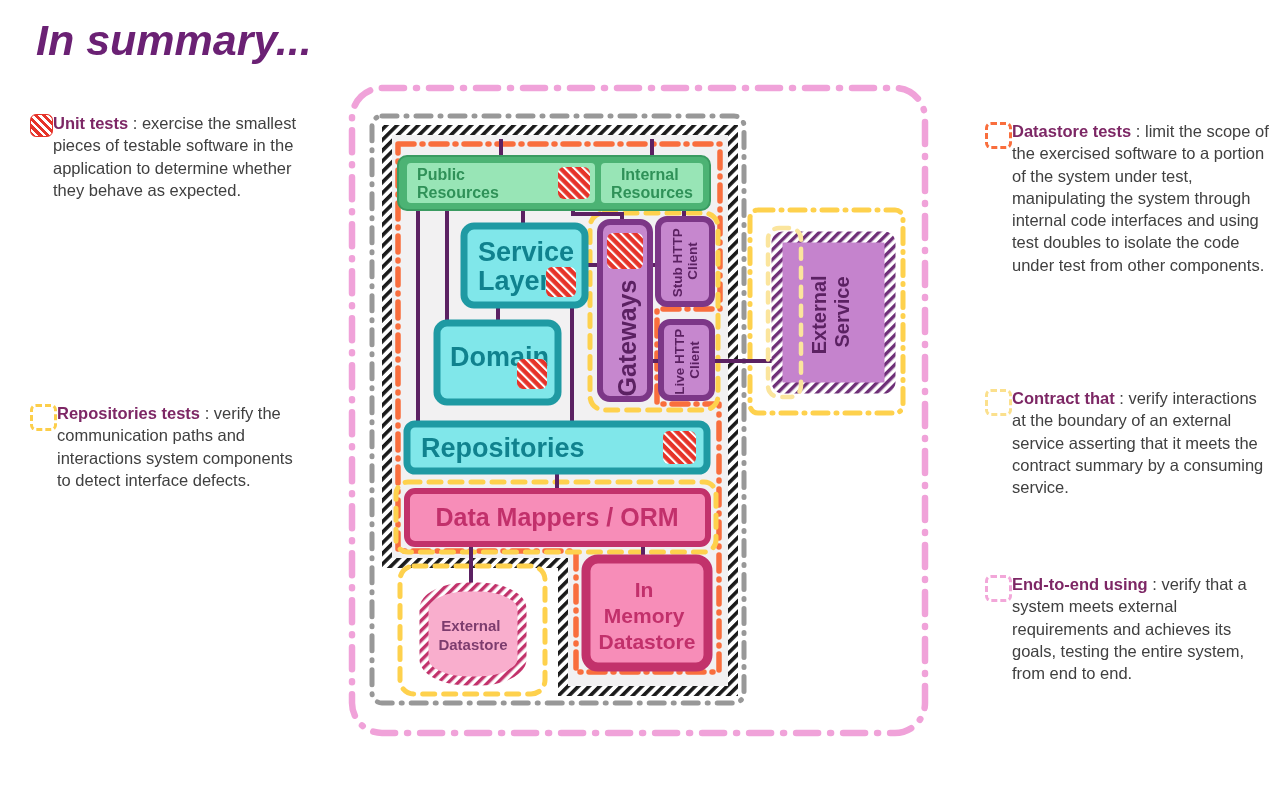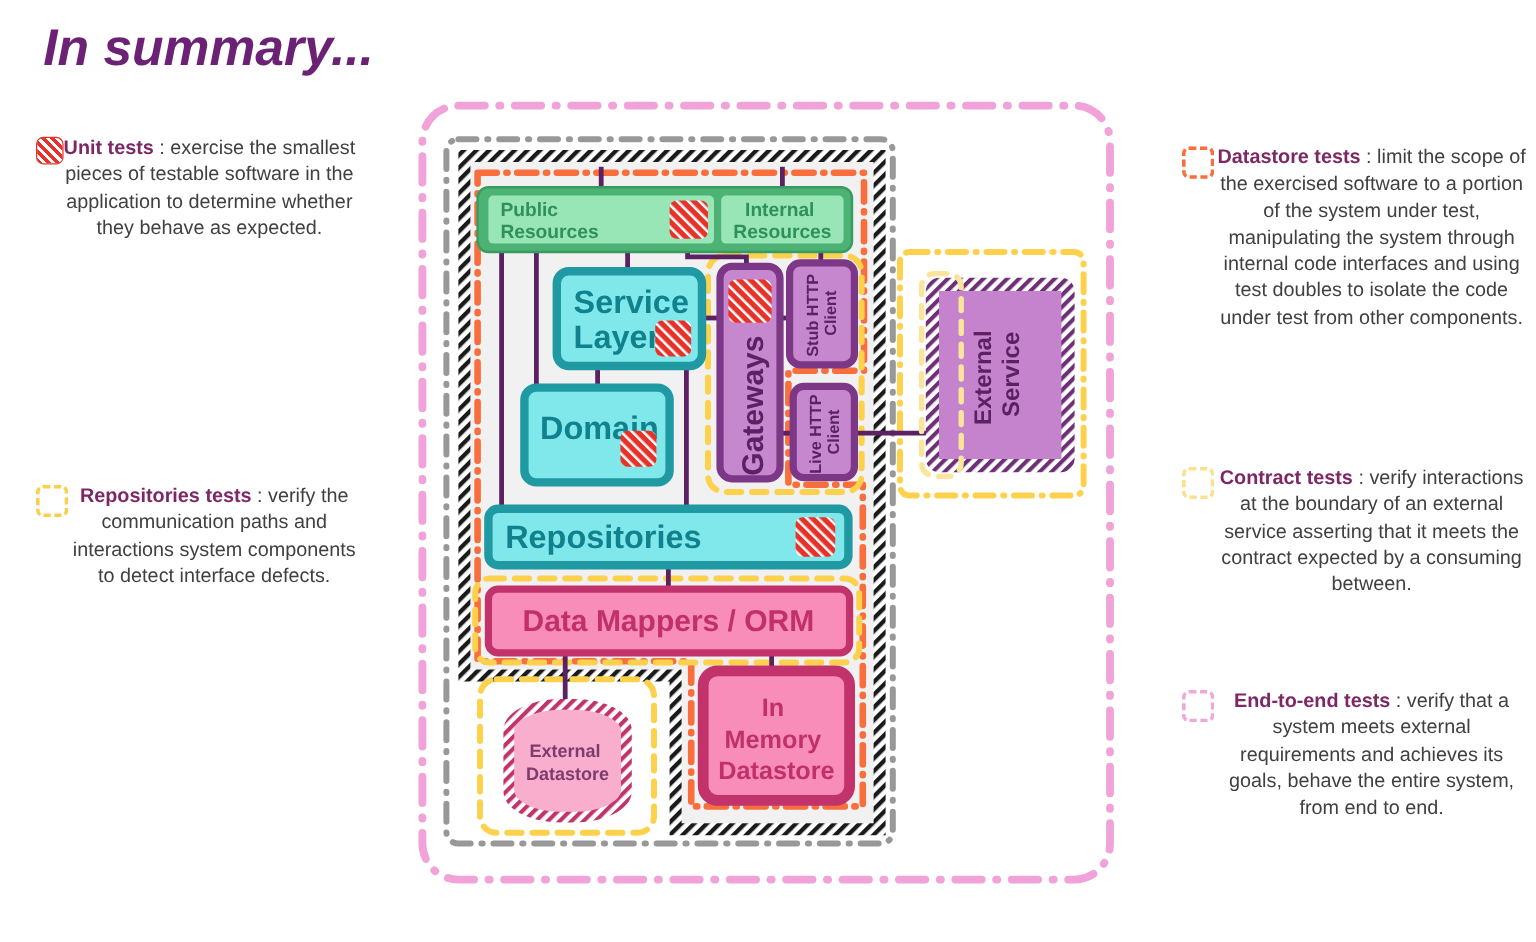--- a/index.html
+++ b/index.html
@@ -4,21 +4,21 @@
 <style>
   html,body{margin:0;padding:0;}
   body{
     width:1280px;height:785px;position:relative;overflow:hidden;
     background:#ffffff;font-family:"Liberation Sans","DejaVu Sans",sans-serif;
   }
   .page-title{
     position:absolute;left:36px;top:16px;margin:0;
     font-size:43px;font-style:italic;font-weight:700;color:#6b2174;letter-spacing:0px;
   }
-  .note{position:absolute;display:flex;align-items:flex-start;text-align:center;}
+  .note{position:absolute;display:flex;align-items:flex-start;}
   .note .icon{flex:0 0 auto;width:21px;height:21px;border-radius:6px;margin-top:2px;}
   .note .txt{font-size:16.5px;line-height:1.35;color:#404040;}
   .note .txt b{font-weight:700;color:#7d2765;}
   .note-left .txt{width:243px;margin-left:23px;}
   .note-right .txt{width:262px;margin-left:13px;}
   .icon-unit{
     background:repeating-linear-gradient(45deg,#e63329 0px,#e63329 3px,#ffffff 3px,#ffffff 5.5px);
     border:1px solid #e63329;
   }
   .icon-dash-yellow{border:3px dashed #fcce4a;background:#fff;}
@@ -48,26 +48,26 @@
   <p class="txt" style="margin:0;"><b>Repositories tests</b><span> : verify the communication paths and interactions system components to detect interface defects.</span></p>
 </div>
 
 <div class="note note-right" style="left:985px;top:120px;">
   <span class="icon icon-dash-orange"></span>
   <p class="txt" style="margin:0;"><b>Datastore tests</b><span> : limit the scope of the exercised software to a portion of the system under test, manipulating the system through internal code interfaces and using test doubles to isolate the code under test from other components.</span></p>
 </div>
 
 <div class="note note-right" style="left:985px;top:387px;">
   <span class="icon icon-dash-paleyellow"></span>
-  <p class="txt" style="margin:0;"><b>Contract tests</b><span> : verify interactions at the boundary of an external service asserting that it meets the contract expected by a consuming between.</span></p>
+  <p class="txt" style="margin:0;"><b>Contract that</b><span> : verify interactions at the boundary of an external service asserting that it meets the contract summary by a consuming service.</span></p>
 </div>
 
 <div class="note note-right" style="left:985px;top:573px;">
   <span class="icon icon-dash-pink"></span>
-  <p class="txt" style="margin:0;"><b>End-to-end tests</b><span> : verify that a system meets external requirements and achieves its goals, behave the entire system, from end to end.</span></p>
+  <p class="txt" style="margin:0;"><b>End-to-end using</b><span> : verify that a system meets external requirements and achieves its goals, testing the entire system, from end to end.</span></p>
 </div>
 
 <svg class="diagram" width="1280" height="785" viewBox="0 0 1280 785">
   <defs>
     <pattern id="hbw" patternUnits="userSpaceOnUse" width="7.5" height="7.5" patternTransform="rotate(45)">
       <rect width="7.5" height="7.5" fill="#ffffff"></rect>
       <rect width="3.6" height="7.5" fill="#1a1a1a"></rect>
     </pattern>
     <pattern id="hred" patternUnits="userSpaceOnUse" width="6.5" height="6.5" patternTransform="rotate(-45)">
       <rect width="6.5" height="6.5" fill="#e63329"></rect>

